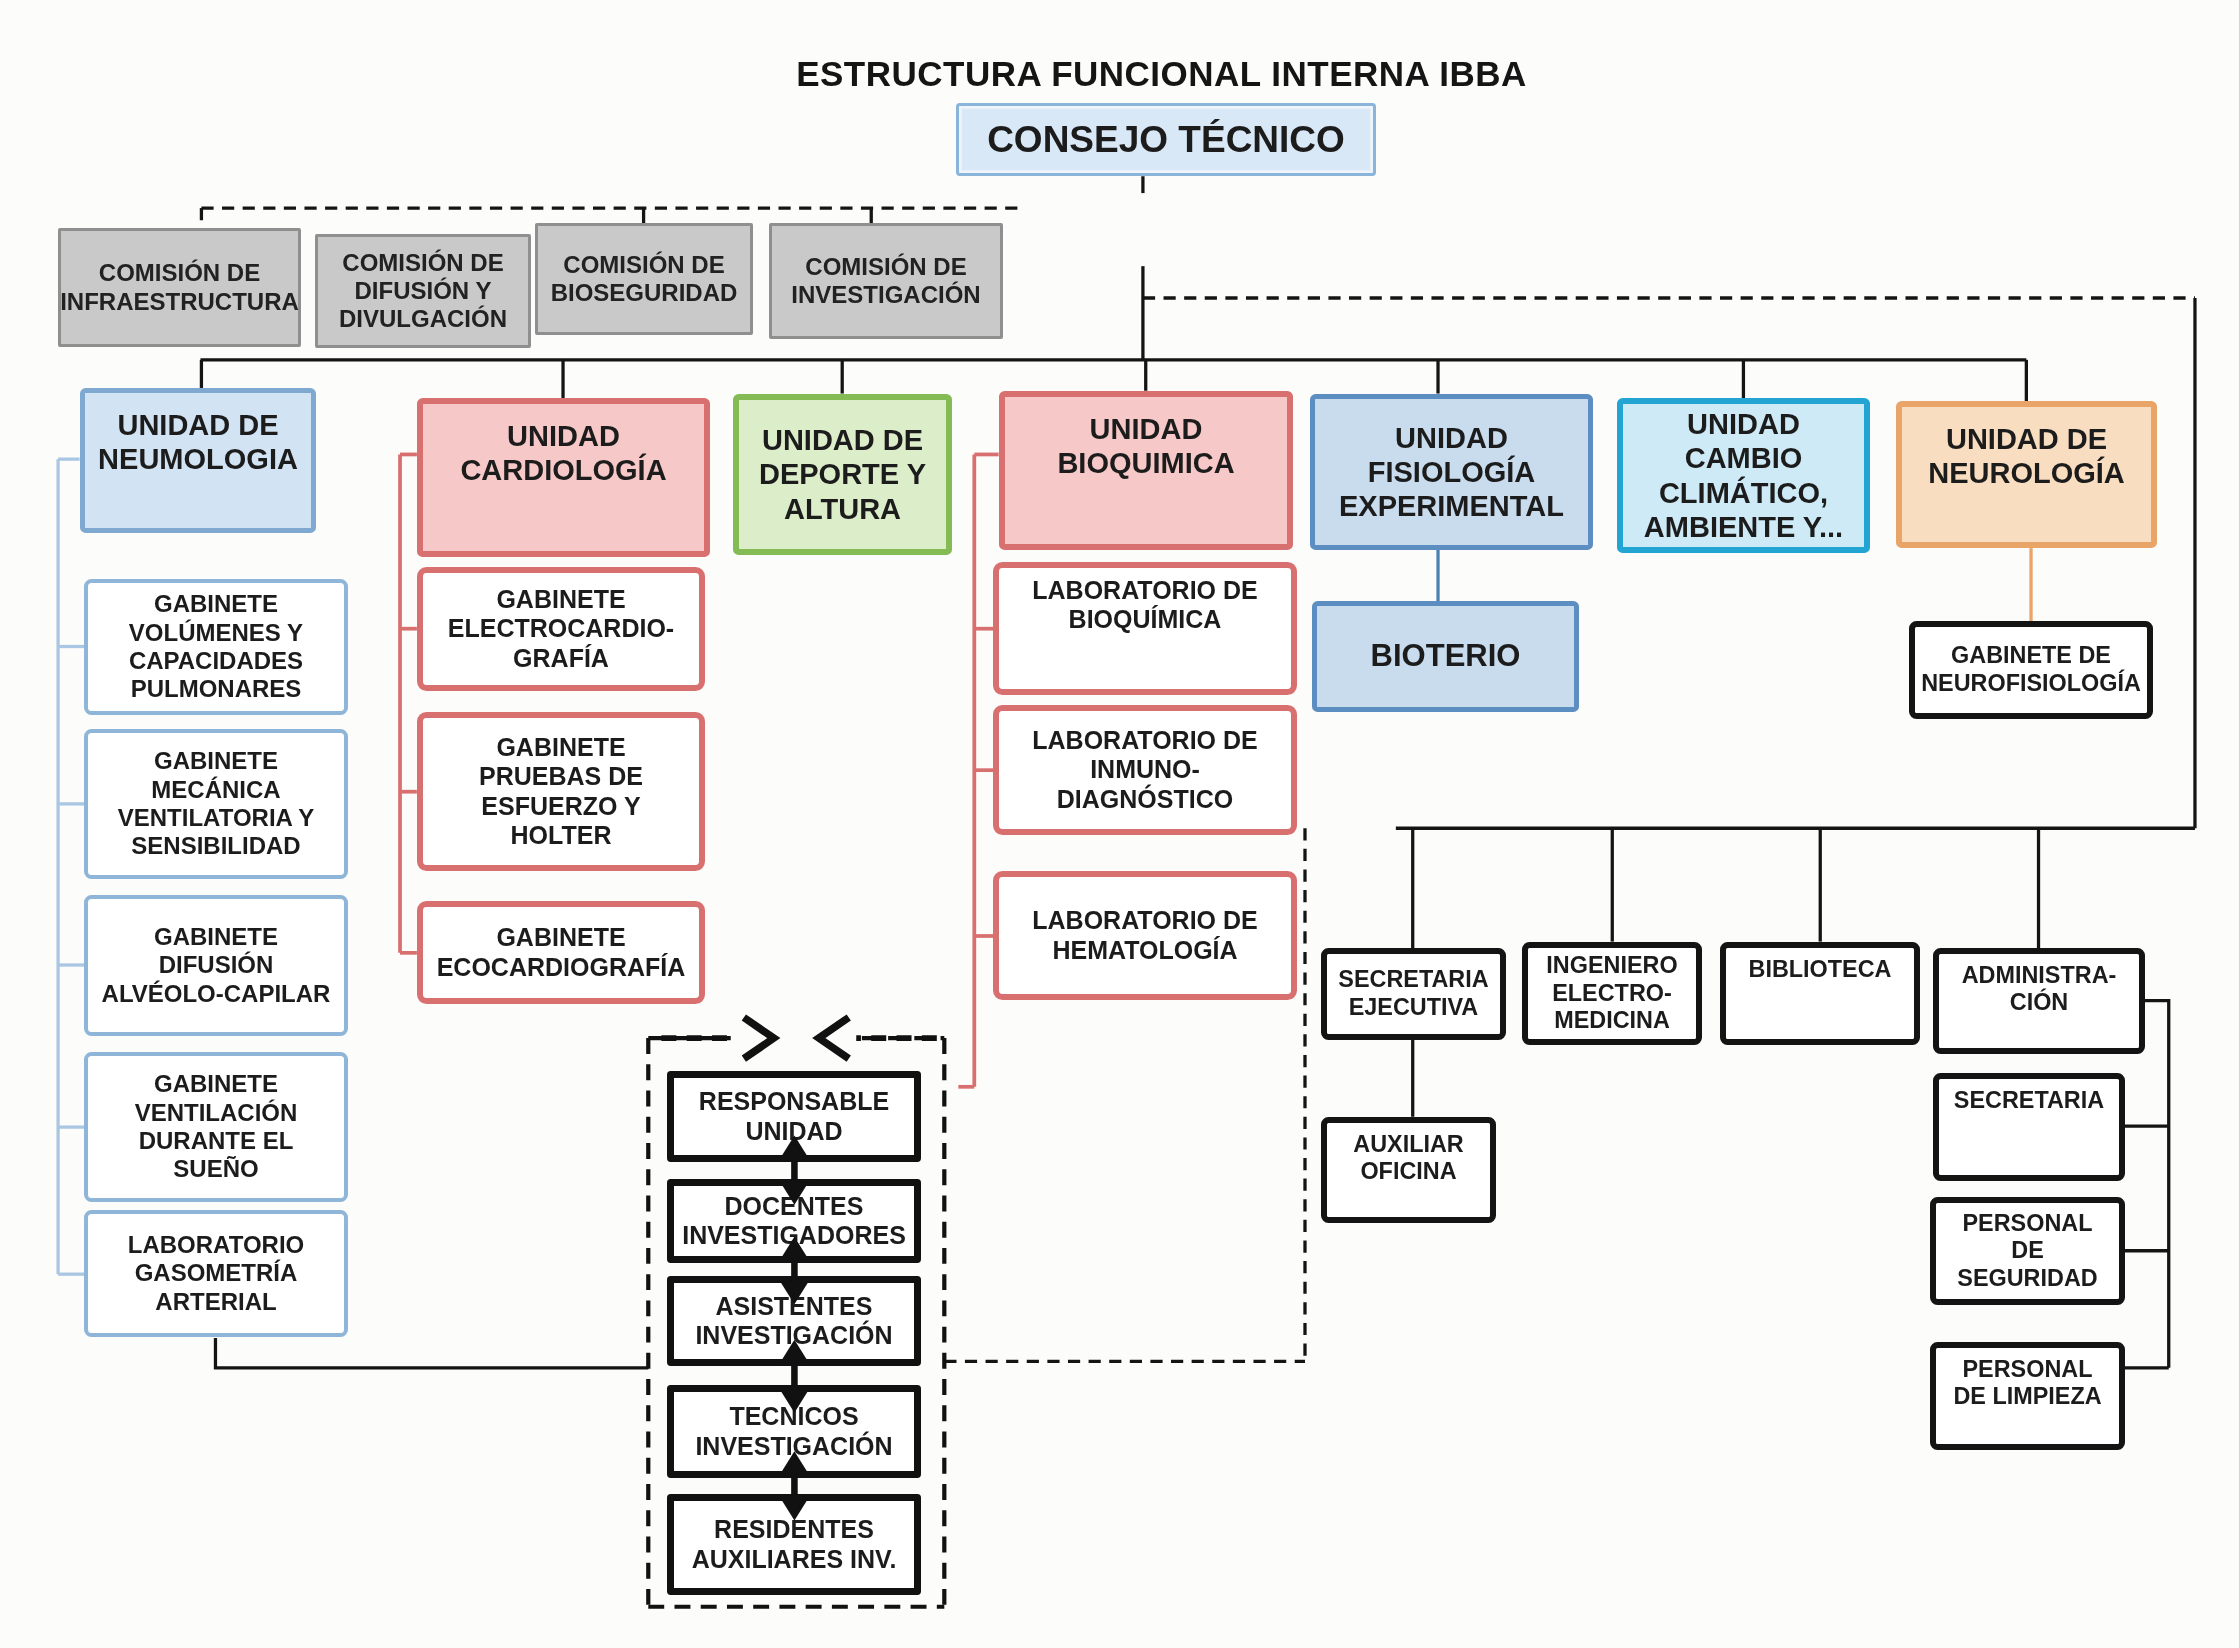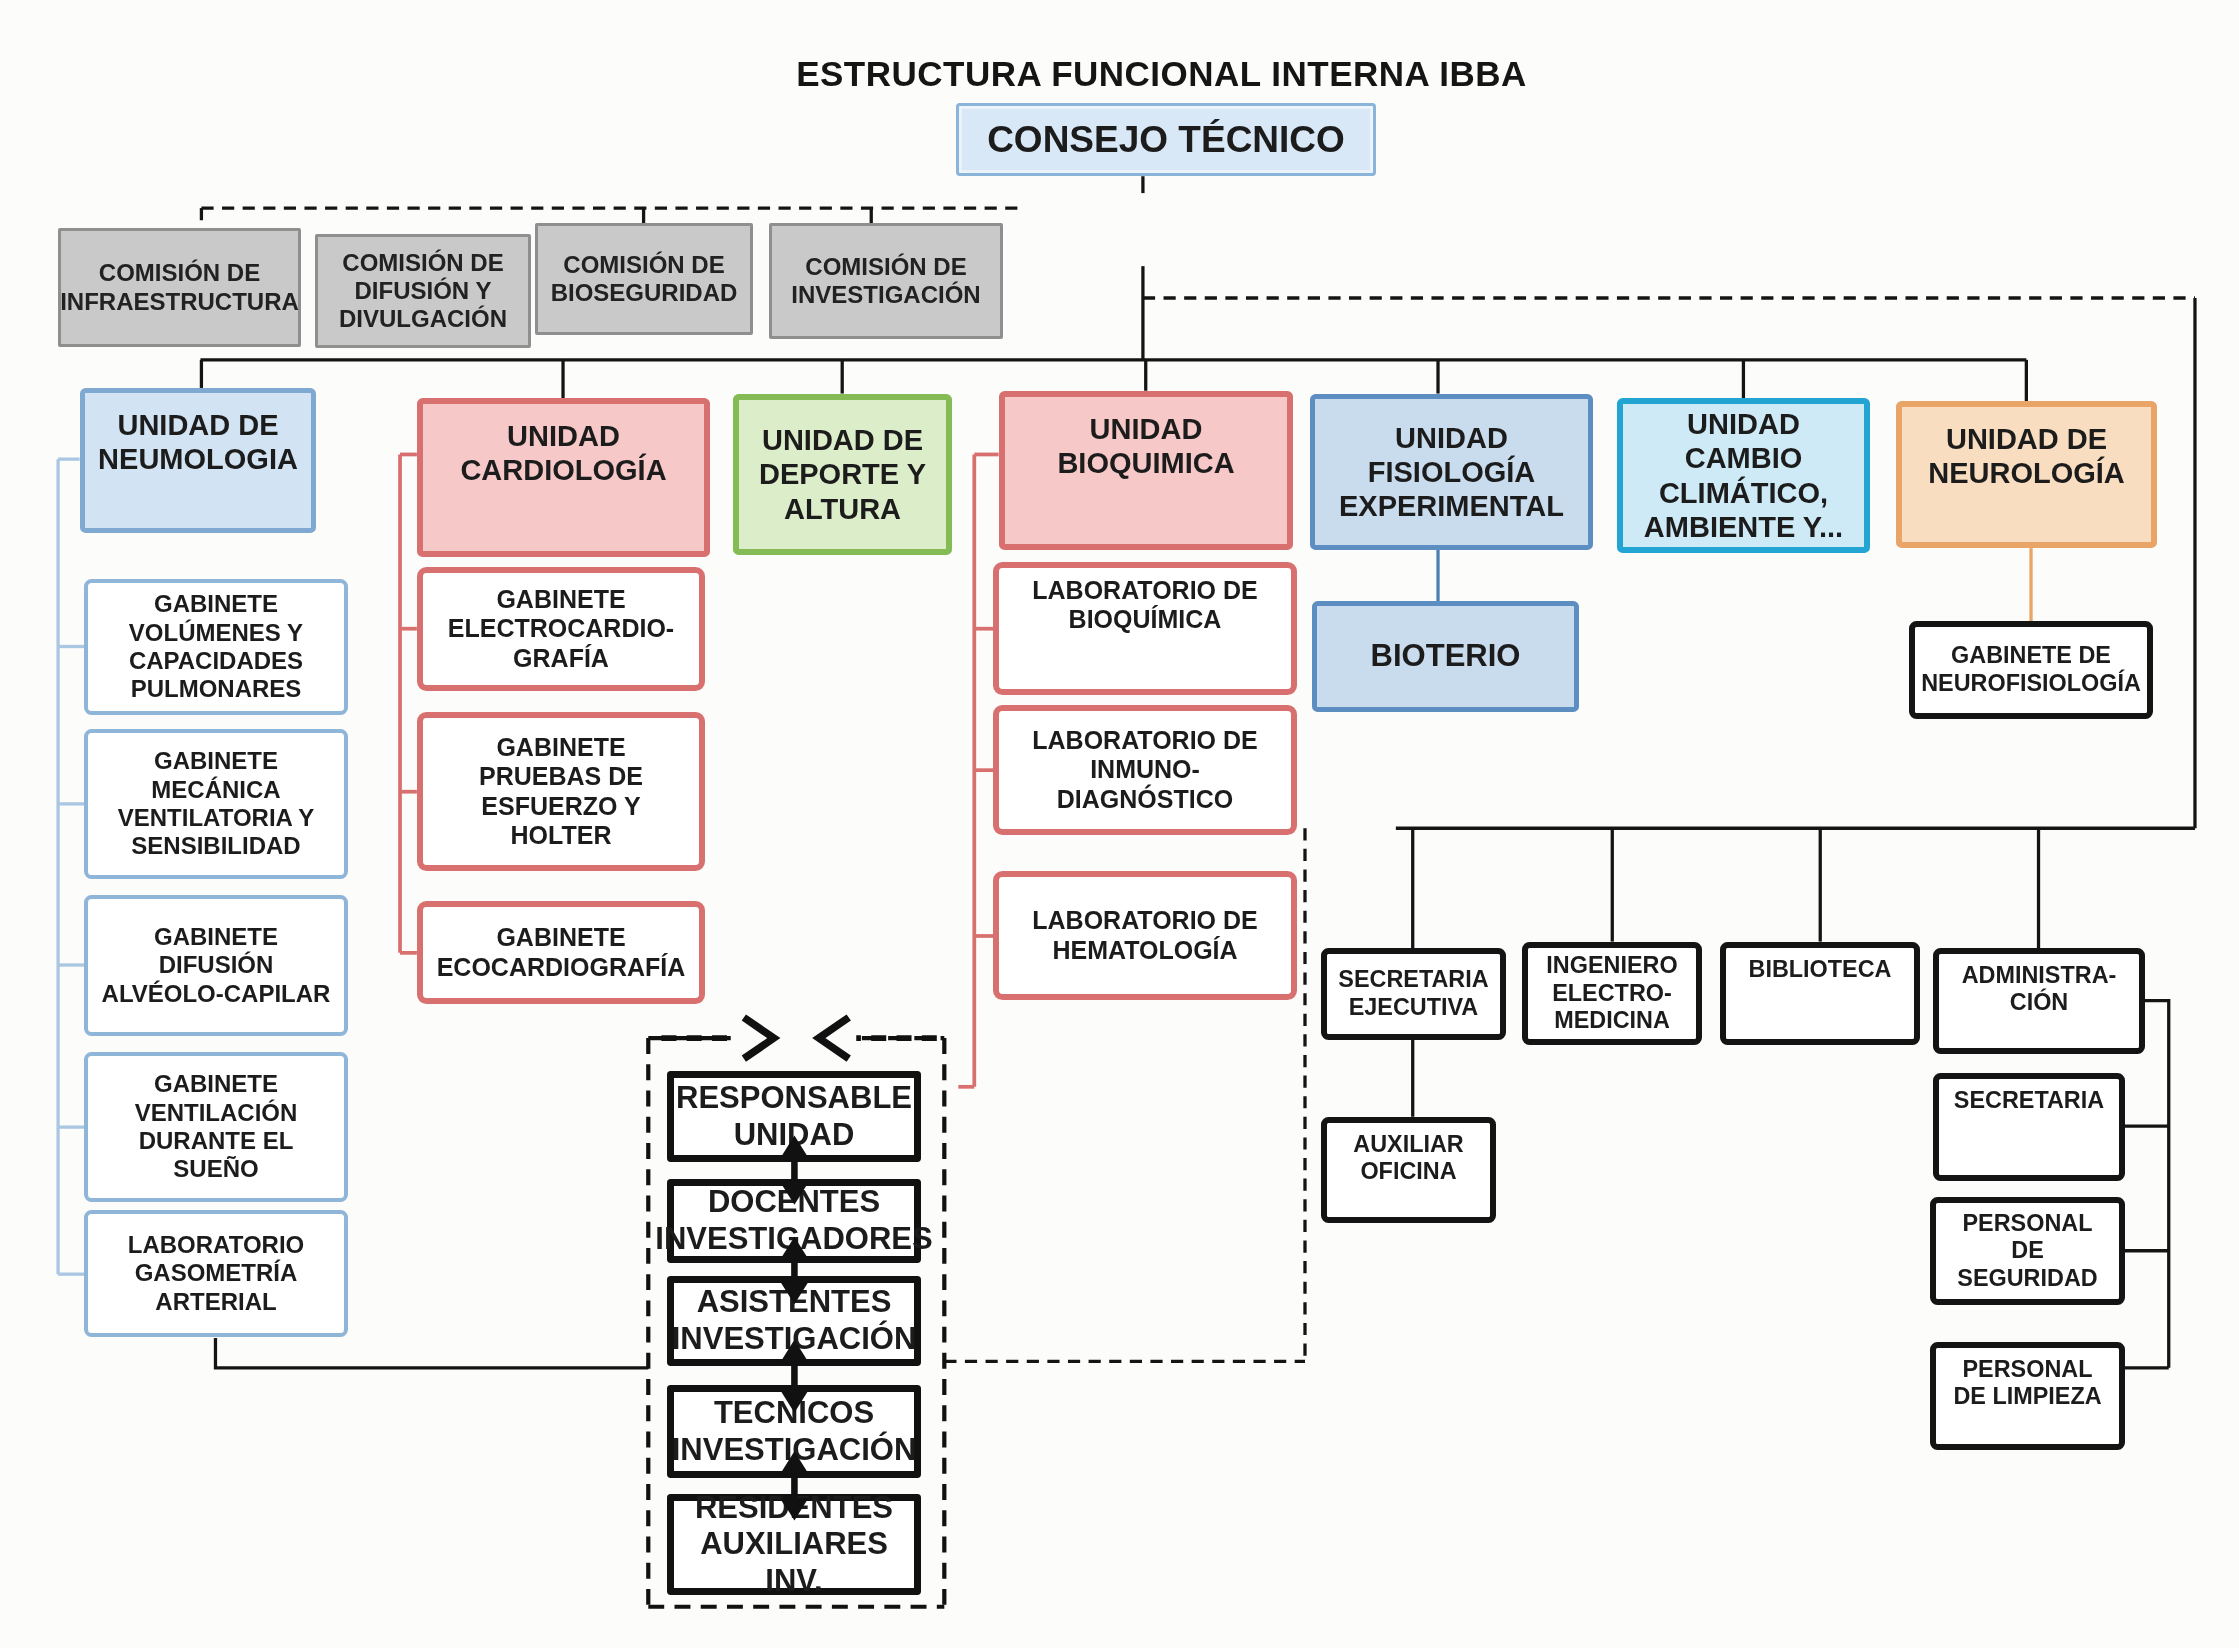--- a/index.html
+++ b/index.html
@@ -25,21 +25,21 @@
   .u-green{background:#dcedca;border:6.6px solid #84bb55;font-size:29px;}
   .u-bluedark{background:#c8dcee;border:5.6px solid #5d8ec2;font-size:29px;}
   .u-cyan{background:#cdeaf6;border:6.6px solid #22a5d3;font-size:29px;}
   .u-orange{background:#f9ddc0;border:6.6px solid #e9a468;font-size:29px;}
   .child-blue{background:#ffffff;border:4.7px solid #8fb6d9;font-size:24px;
               border-radius:7.5px;padding:7.5px 11.2px;}
   .child-red{background:#ffffff;border:6.6px solid #d97070;font-size:25px;
              border-radius:9.4px;padding:7.5px 11.2px;}
   .box-black{background:#ffffff;border:6.6px solid #141414;font-size:23.4px;
              border-radius:7.5px;padding:7.5px 11.2px;}
-  .eq-black{background:#ffffff;border:7.5px solid #111111;font-size:31px;
+  .eq-black{background:#ffffff;border:7.5px solid #111111;font-size:25px;
             border-radius:3.7px;padding:7.5px 9.4px;}
 </style>
 </head>
 <body>
 
 <div id="canvas">
 
   <svg id="connectors" class="layer" width="2239" height="1649" viewBox="0 0 2390 1760">
     <g stroke="#141414" stroke-width="3.5" fill="none">
       <path d="M1220,188 V206"></path>

